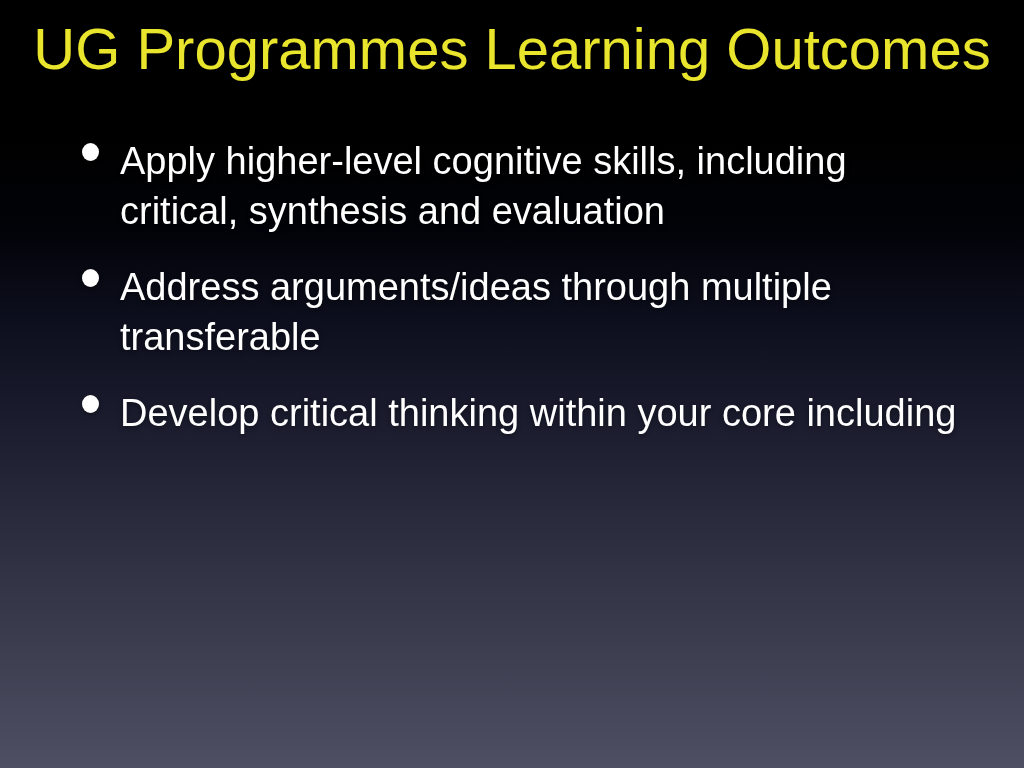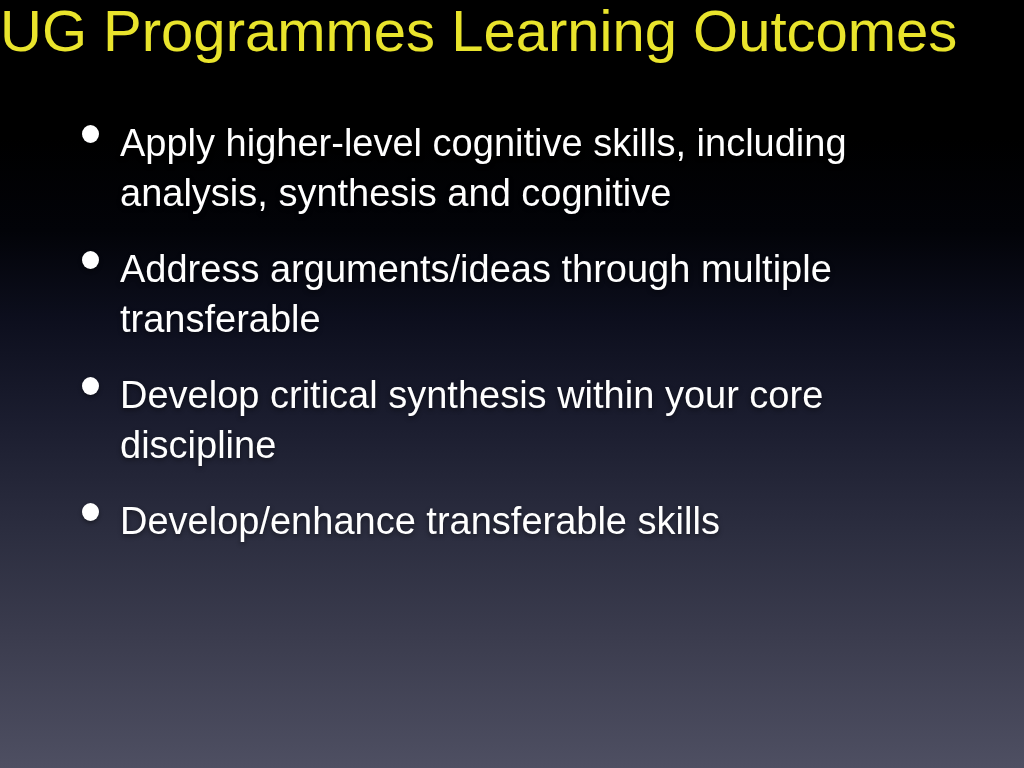--- a/index.html
+++ b/index.html
@@ -20,21 +20,22 @@
       #2a2c3e 68%,
       #3b3c4e 83%,
       #4e4f62 100%);
   }
   .slide {
     position: absolute;
     inset: 0;
     box-sizing: border-box;
   }
   .title-block {
-    margin-top: 0;
+    margin-top: 18px;
+    text-align: center;
     text-decoration: underline;
   }
   .title-line {
     color: #e9e42c;
     font-size: 58px;
     line-height: 62px;
     font-weight: 400;
     letter-spacing: 0px;
     text-shadow: 0 3px 8px rgba(0,0,0,0.55);
     white-space: nowrap;
@@ -71,29 +72,25 @@
 
 <div class="slide">
 
   <div class="title-block">
     <div class="title-line">UG Programmes Learning Outcomes</div>
   </div>
 
   <ul class="bullet-list">
     <li class="bullet-item">
       <span class="bullet-dot"></span>
-      <span>Apply higher-level cognitive skills, including analysis, synthesis and cognitive</span>
+      <span>Apply higher-level cognitive skills, including critical, synthesis and evaluation</span>
     </li>
     <li class="bullet-item">
       <span class="bullet-dot"></span>
       <span>Address arguments/ideas through multiple transferable</span>
     </li>
     <li class="bullet-item">
       <span class="bullet-dot"></span>
-      <span>Develop critical synthesis within your core discipline</span>
-    </li>
-    <li class="bullet-item">
-      <span class="bullet-dot"></span>
-      <span>Develop/enhance transferable skills</span>
+      <span>Develop critical thinking within your core including</span>
     </li>
   </ul>
 
 </div>
 
 </body></html>

